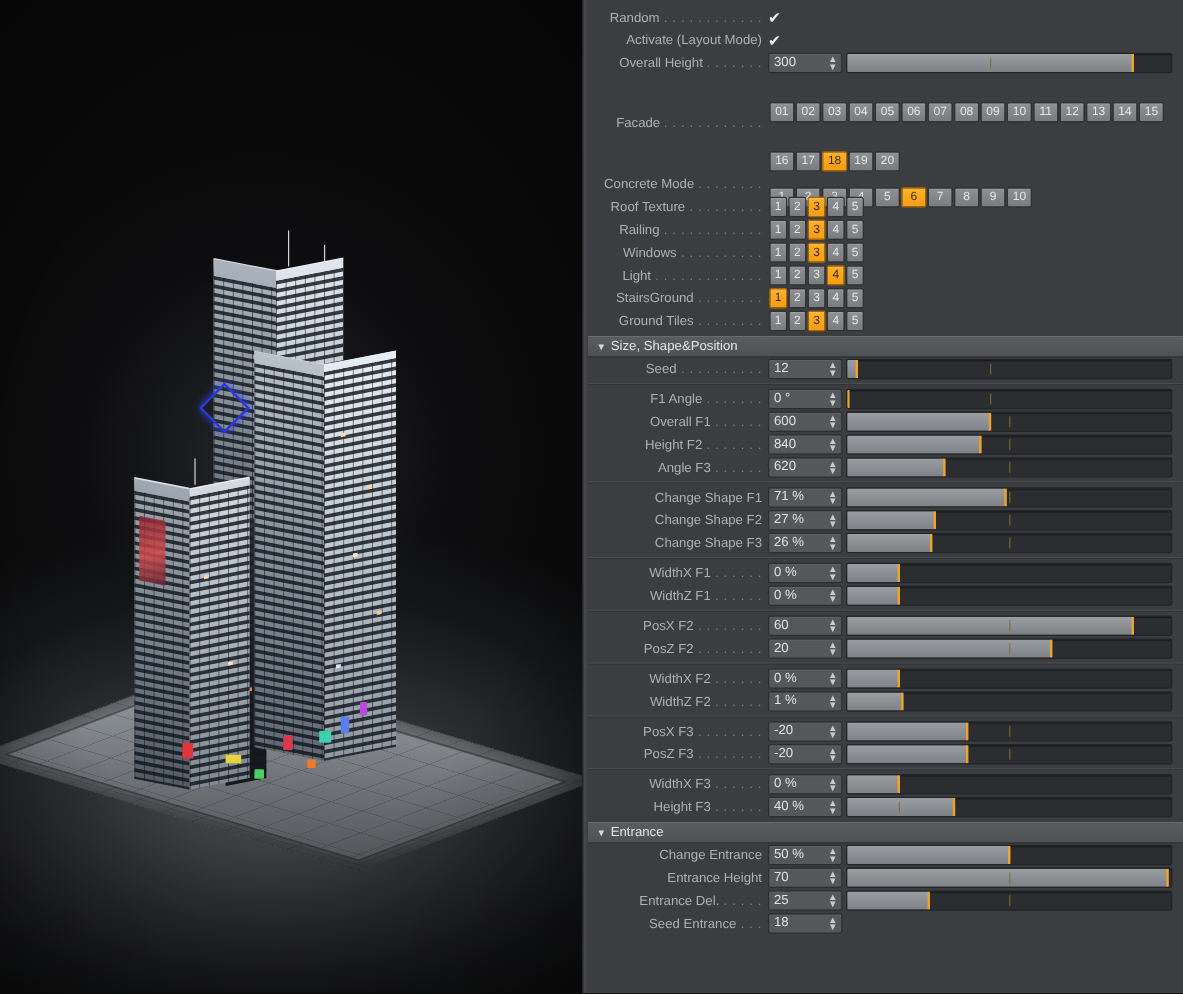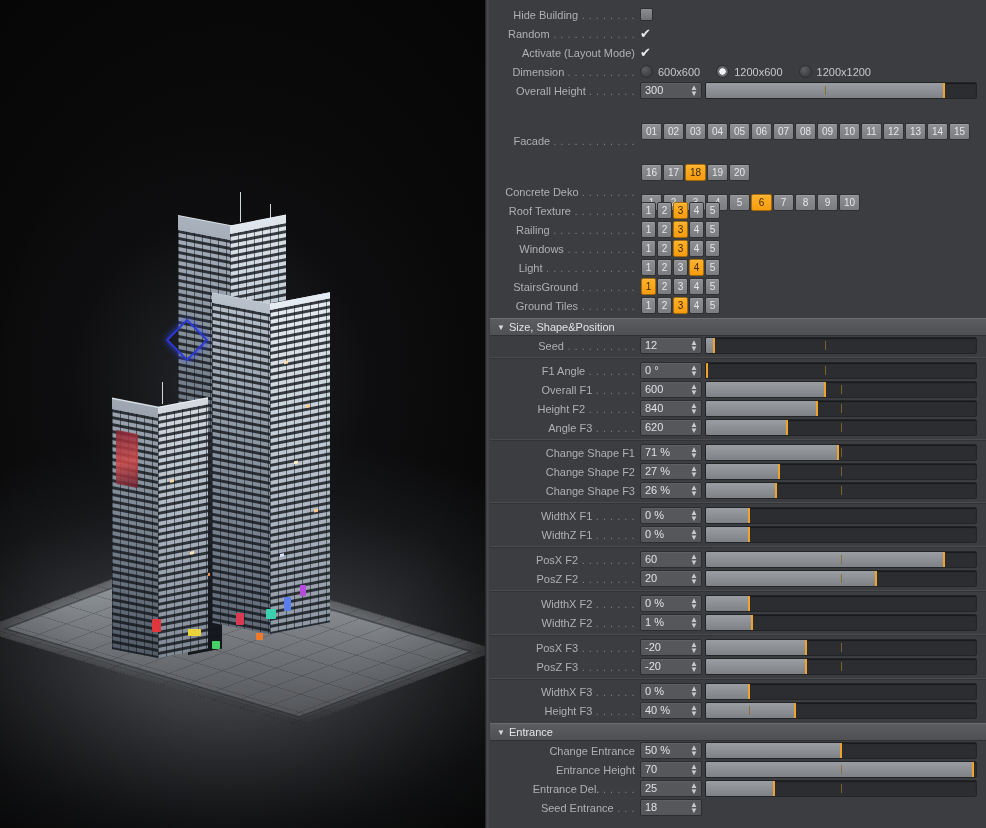--- a/index.html
+++ b/index.html
@@ -234,47 +234,29 @@
 
     <div class="vp-vig"></div>
     <div class="vp-splitter"></div>
   </div>
 
   <div class="panel">
     <div class="gap5"></div>
 
     <div id="toggles">
         <div class="row">
-          <div class="lab"><span>Hide Building</span><span class="dots"> . . . . . . . .</span></div>
-          <span class="chk box"></span>
-        </div>
-        <div class="row">
           <div class="lab"><span>Random</span><span class="dots"> . . . . . . . . . . . .</span></div>
           <span class="chk tick">✔</span>
         </div>
         <div class="row">
           <div class="lab"><span>Activate (Layout Mode)</span></div>
           <span class="chk tick">✔</span>
         </div>
       </div>
 
-    <div class="row">
-      <div class="lab">
-        <span>Dimension</span>
-        <span class="dots">. . . . . . . . . .</span>
-      </div>
-      <div class="radiogrp" id="dimradios">
-          <span class="radio off"></span>
-          <span class="rlabel">600x600</span>
-          <span class="radio sel"></span>
-          <span class="rlabel">1200x600</span>
-          <span class="radio off"></span>
-          <span class="rlabel">1200x1200</span>
-        </div>
-    </div>
 
     <div class="row">
       <div class="lab">
         <span>Overall Height</span>
         <span class="dots">. . . . . . .</span>
       </div>
       <div class="numf">
         <div class="numv">300</div>
         <div class="spin">▲<br>▼</div>
       </div>
@@ -309,21 +291,21 @@
           <div class="nb w20">16</div>
           <div class="nb w20">17</div>
           <div class="nb w20 on">18</div>
           <div class="nb w20">19</div>
           <div class="nb w20">20</div>
         </div>
     </div>
 
     <div class="row">
       <div class="lab">
-        <span>Concrete Deko</span>
+        <span>Concrete Mode</span>
         <span class="dots">. . . . . . . .</span>
       </div>
       <div class="numbtns btnwrap" id="cdbtns" style="width: auto;">
           <div class="nb w20">1</div>
           <div class="nb w20">2</div>
           <div class="nb w20">3</div>
           <div class="nb w20">4</div>
           <div class="nb w20">5</div>
           <div class="nb w20 on">6</div>
           <div class="nb w20">7</div>

